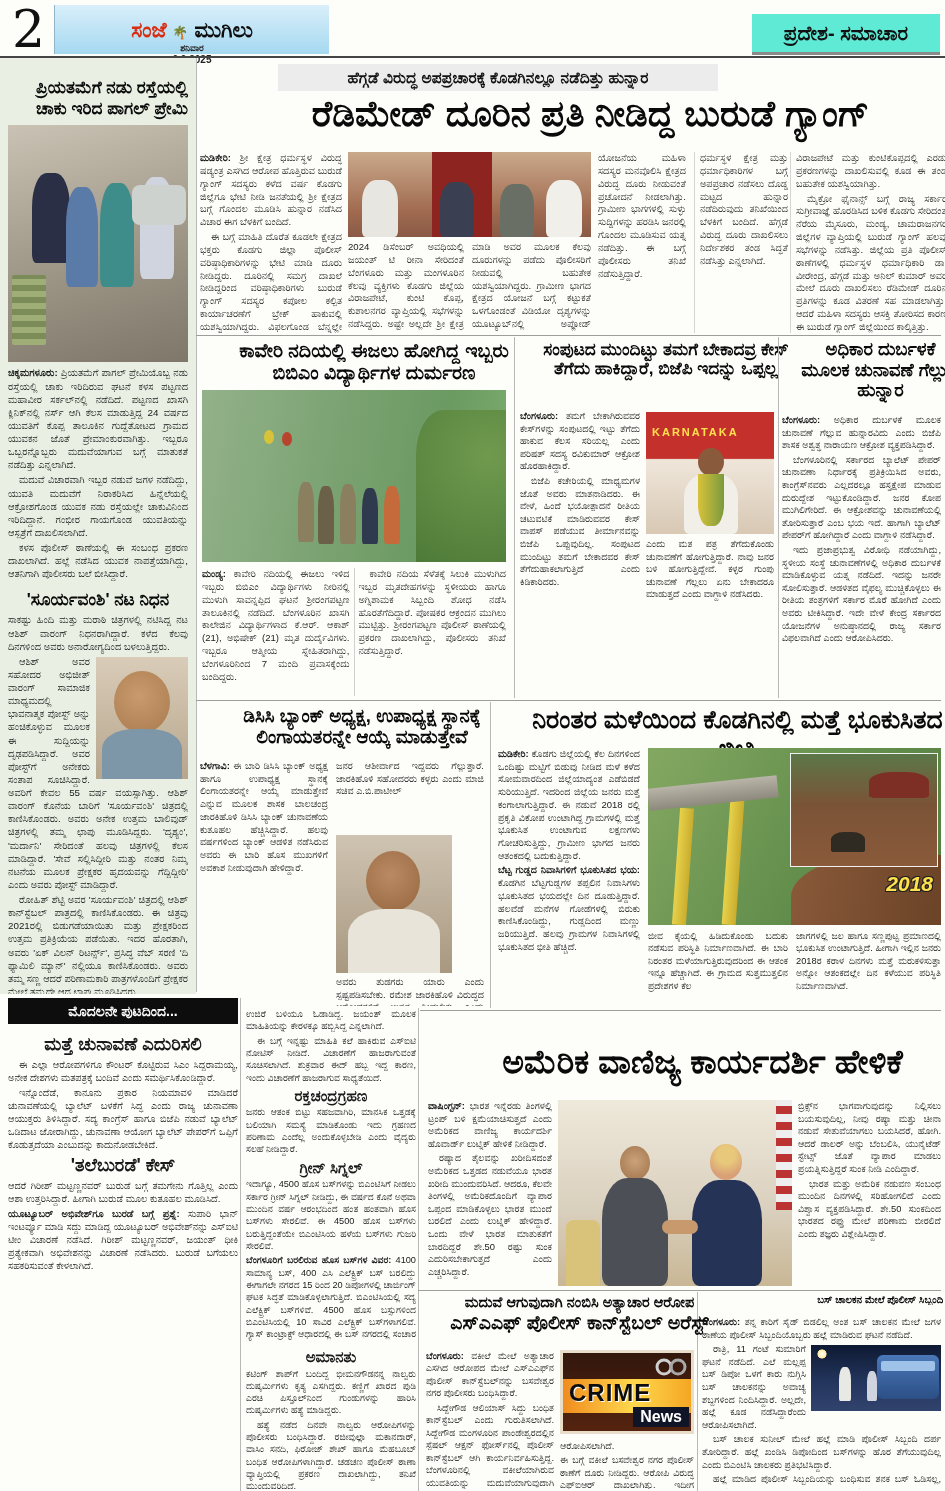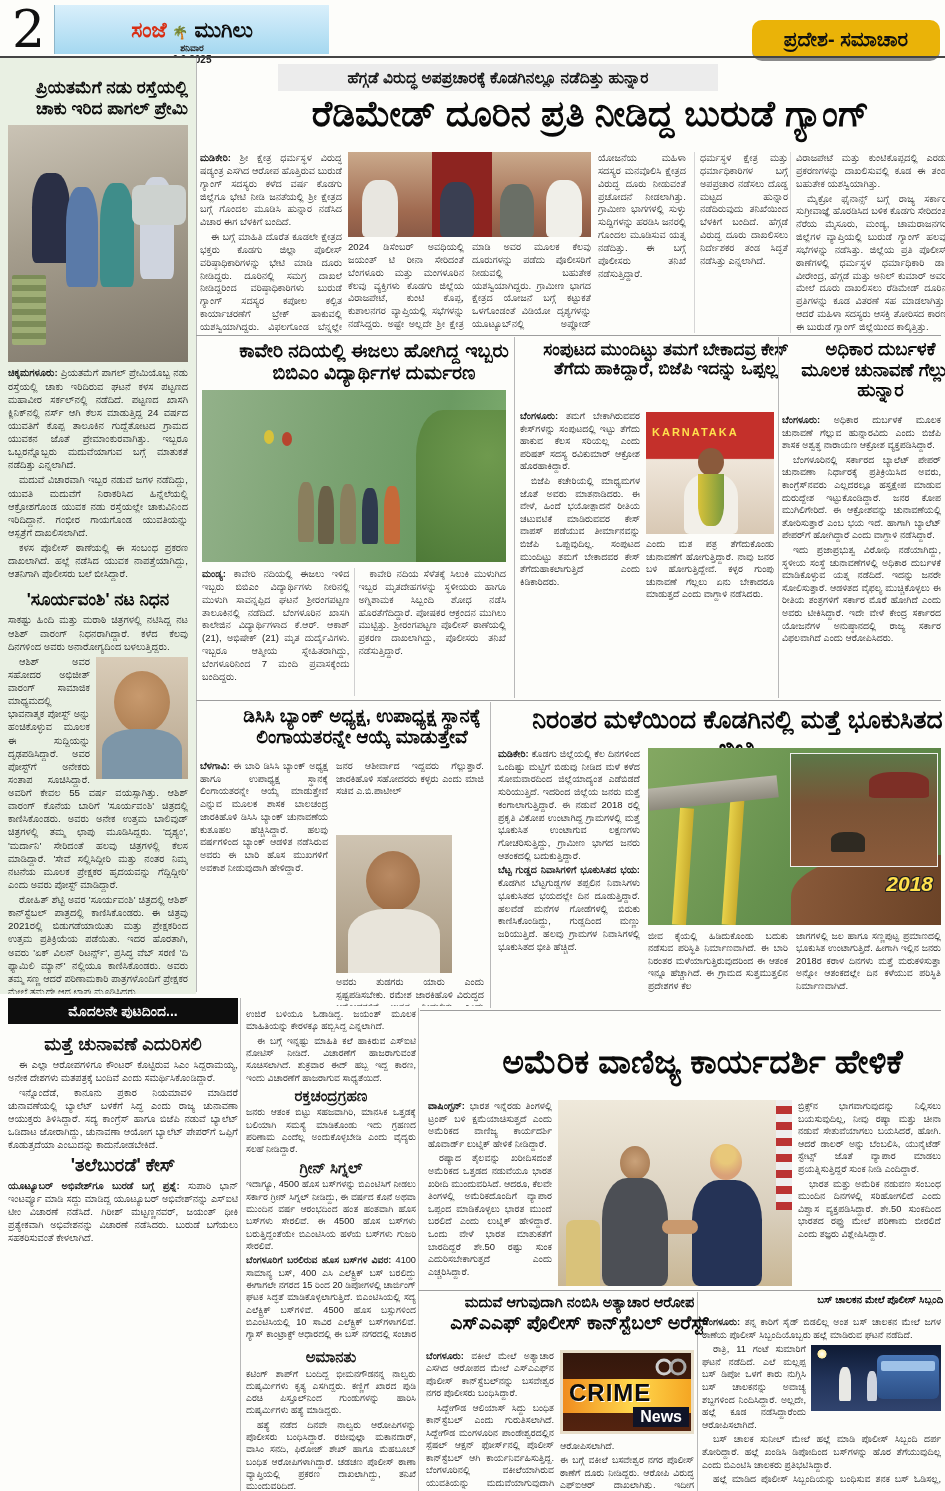--- a/index.html
+++ b/index.html
@@ -19,21 +19,21 @@
 
   
   #pgnum{left:12px;top:3px;font-family:"DejaVu Serif",serif;font-size:52px;line-height:1.0;color:#111;}
   #mast{left:54px;top:5px;width:274px;height:49px;background:linear-gradient(180deg,#d9effb 0%,#a5d8f0 100%);border-left:1px solid #8fb6c9;}
   #mast .l1{margin-top:13px;text-align:center;font-size:21px;font-weight:bold;line-height:1.1;}
   #mast .red{color:#d92d12;}
   #mast .blk{color:#0d0d0d;}
   #mast .palm{font-size:13px;}
   #mast .wd{text-align:center;font-size:9px;font-weight:bold;margin-top:2px;color:#222;}
   #mast .dt{text-align:center;font-size:10px;font-weight:bold;color:#222;}
-  #secbox{left:752px;top:20px;width:188px;height:38px;background:#eab308;border-bottom:3px solid #8a8a8a;text-align:center;font-size:20px;font-weight:bold;line-height:38px;color:#111;border-radius:10px;}
+  #secbox{left:752px;top:14px;width:188px;height:38px;background:#5eead4;border-bottom:3px solid #8a8a8a;text-align:center;font-size:20px;font-weight:bold;line-height:38px;color:#111;}
   #hline{top:56px;left:0;width:945px;height:2px;background:#454545;}
 
   
   #leftcol{left:0;top:58px;width:196px;height:936px;background:#e9f0e3;padding:20px 8px;box-sizing:border-box;overflow:hidden;}
   .knife-hl{font-size:17px;font-weight:bold;text-align:right;line-height:1.22;color:#0a0a0a;}
   .actor-hl{font-size:17px;font-weight:bold;text-align:center;margin:8px 0 3px;color:#0a0a0a;}
   #street-ph{width:180px;height:237px;margin:6px 0 4px;background:linear-gradient(165deg,#cac3b5 0%,#a59d8d 45%,#7e776a 100%);}
   .fig{position:absolute;border-radius:38% 38% 10% 10%;}
   .head{position:absolute;border-radius:50%;}
   #actor-ph{float:right;width:92px;height:122px;margin:2px 0 3px 6px;background:linear-gradient(180deg,#d9ccb8,#b7a68e);}
@@ -262,20 +262,21 @@
   <div class="abs body" id="land-cap2">
     <p class="noind"><span>ಜಾಗಗಳಲ್ಲಿ ಜಲ ಹಾಗೂ ಸಣ್ಣಪುಟ್ಟ ಪ್ರಮಾಣದಲ್ಲಿ ಭೂಕುಸಿತ ಉಂಟಾಗುತ್ತಿದೆ. ಹೀಗಾಗಿ ಇಲ್ಲಿನ ಜನರು 2018ರ ಕರಾಳ ದಿನಗಳು ಮತ್ತೆ ಮರುಕಳಿಸುತ್ತಾ ಅನ್ನೋ ಆತಂಕದಲ್ಲೇ ದಿನ ಕಳೆಯುವ ಪರಿಸ್ಥಿತಿ ನಿರ್ಮಾಣವಾಗಿದೆ.</span></p>
   </div>
 
   <div class="abs" id="fpbanner">ಮೊದಲನೇ ಪುಟದಿಂದ...</div>
   <div class="abs body" id="fpcolA">
     <div class="subhead">ಮತ್ತೆ ಚುನಾವಣೆ ಎದುರಿಸಲಿ</div>
     <p><span>ಈ ಎಲ್ಲಾ ಆರೋಪಗಳಿಗೂ ಕೌಂಟರ್ ಕೊಟ್ಟಿರುವ ಸಿಎಂ ಸಿದ್ದರಾಮಯ್ಯ, ಅನೇಕ ದೇಶಗಳು ಮತಪತ್ರಕ್ಕೆ ಬಂದಿವೆ ಎಂದು ಸಮರ್ಥಿಸಿಕೊಂಡಿದ್ದಾರೆ.</span></p>
     <p><span>ಇನ್ನೊಂದೆಡೆ, ಕಾನೂನು ಪ್ರಕಾರ ನಿಯಮಾವಳಿ ಮಾಡಿದರೆ ಚುನಾವಣೆಯಲ್ಲಿ ಬ್ಯಾಲೆಟ್ ಬಳಕೆಗೆ ಸಿದ್ಧ ಎಂದು ರಾಜ್ಯ ಚುನಾವಣಾ ಆಯುಕ್ತರು ತಿಳಿಸಿದ್ದಾರೆ. ಸದ್ಯ ಕಾಂಗ್ರೆಸ್ ಹಾಗೂ ಬಿಜೆಪಿ ನಡುವೆ ಬ್ಯಾಲೆಟ್ ಒಡಿದಾಟ ಜೋರಾಗಿದ್ದು, ಚುನಾವಣಾ ಆಯೋಗ ಬ್ಯಾಲೆಟ್ ಪೇಪರ್‌ಗೆ ಒಪ್ಪಿಗೆ ಕೊಡುತ್ತದೆಯಾ ಎಂಬುದನ್ನು ಕಾದುನೋಡಬೇಕಿದೆ.</span></p>
     <div class="subhead">'ತಲೆಬುರಡೆ' ಕೇಸ್</div>
+    <p class="noind"><span>ಆದರೆ ಗಿರೀಶ್ ಮಟ್ಟಣ್ಣನವರ್ ಬುರುಡೆ ಬಗ್ಗೆ ತಮಗೇನು ಗೊತ್ತಿಲ್ಲ ಎಂದು ಆಶಾ ಉತ್ತರಿಸಿದ್ದಾರೆ. ಹೀಗಾಗಿ ಬುರುಡೆ ಮೂಲ ಕುತೂಹಲ ಮೂಡಿಸಿದೆ.</span></p>
     <p class="noind"><b class="dl">ಯೂಟ್ಯೂಬರ್ ಅಭಿವೇಶ್‌ಗೂ ಬುರಡೆ ಬಗ್ಗೆ ಪ್ರಶ್ನೆ:</b> <span>ಸುಪಾರಿ ಭಾನ್ ಇಂಟರ್ವ್ಯೂ ಮಾಡಿ ಸದ್ದು ಮಾಡಿದ್ದ ಯೂಟ್ಯೂಬರ್ ಅಭಿವೇಶ್‌ನನ್ನು ಎಸ್‌ಐಟಿ ಟೀಂ ವಿಚಾರಣೆ ನಡೆಸಿದೆ. ಗಿರೀಶ್ ಮಟ್ಟಣ್ಣನವರ್, ಜಯಂತ್ ಧೀಕಿ ಪ್ರತ್ಯೇಕವಾಗಿ ಅಭಿವೇಶನನ್ನು ವಿಚಾರಣೆ ನಡೆಸಿದರು. ಬುರುಡೆ ಬಗೆಯಲು ಸಹಕರಿಸುವಂತೆ ಕೇಳಲಾಗಿದೆ.</span></p>
   </div>
   <div class="abs body" id="fpcolB">
     <p class="noind"><span>ಉಜಿರೆ ಬಳಿಯೂ ಓಡಾಡಿದ್ದ. ಜಯಂತ್ ಮೂಲಕ ಮಾಹಿತಿಯನ್ನು ಕೇರಳಕ್ಕೂ ಹಬ್ಬಿಸಿದ್ದ ಎನ್ನಲಾಗಿದೆ.</span></p>
     <p><span>ಈ ಬಗ್ಗೆ ಇನ್ನಷ್ಟು ಮಾಹಿತಿ ಕಲೆ ಹಾಕಿರುವ ಎಸ್‌ಐಟಿ ನೋಟಿಸ್ ನೀಡಿದೆ. ವಿಚಾರಣೆಗೆ ಹಾಜರಾಗುವಂತೆ ಸೂಚಿಸಲಾಗಿದೆ. ಶುಕ್ರವಾರ ಈದ್ ಹಬ್ಬ ಇದ್ದ ಕಾರಣ, ಇಂದು ವಿಚಾರಣೆಗೆ ಹಾಜರಾಗುವ ಸಾಧ್ಯತೆಯಿದೆ.</span></p>
     <div class="subhead2">ರಕ್ತಚಂದ್ರಗ್ರಹಣ</div>
     <p class="noind"><span>ಜನರು ಆತಂಕ ಬಿಟ್ಟು ಸಹಜವಾಗಿರಿ, ಮಾನಸಿಕ ಒತ್ತಡಕ್ಕೆ ಬಲಿಯಾಗಿ ಸಮಸ್ಯೆ ಮಾಡಿಕೊಂಡು ಇದು ಗ್ರಹಣದ ಪರಿಣಾಮ ಎಂದೆಲ್ಲ ಅಂದುಕೊಳ್ಳಬೇಡಿ ಎಂದು ವೈದ್ಯರು ಸಲಹೆ ನೀಡಿದ್ದಾರೆ.</span></p>
     <div class="subhead2">ಗ್ರೀನ್ ಸಿಗ್ನಲ್</div>
     <p class="noind"><span>ಇದಾಗ್ಯೂ, 4500 ಹೊಸ ಬಸ್‌ಗಳನ್ನು ಬಿಎಂಟಿಸಿಗೆ ನೀಡಲು ಸರ್ಕಾರ ಗ್ರೀನ್ ಸಿಗ್ನಲ್ ನೀಡಿದ್ದು, ಈ ವರ್ಷದ ಕೊನೆ ಅಥವಾ ಮುಂದಿನ ವರ್ಷ ಆರಂಭದಿಂದ ಹಂತ ಹಂತವಾಗಿ ಹೊಸ ಬಸ್‌ಗಳು ಸೇರಲಿವೆ. ಈ 4500 ಹೊಸ ಬಸ್‌ಗಳು ಬರುತ್ತಿದ್ದಂತೆಯೇ ಬಿಎಂಟಿಸಿಯ ಹಳೆಯ ಬಸ್‌ಗಳು ಗುಜರಿ ಸೇರಲಿವೆ.</span></p>
     <p class="noind"><b class="dl">ಬೆಂಗಳೂರಿಗೆ ಬರಲಿರುವ ಹೊಸ ಬಸ್‌ಗಳ ವಿವರ:</b> <span>4100 ಸಾಮಾನ್ಯ ಬಸ್, 400 ಎಸಿ ಎಲೆಕ್ಟ್ರಿಕ್ ಬಸ್ ಬರಲಿದ್ದು ಈಗಾಗಲೇ ನಗರದ 15 ರಿಂದ 20 ಡಿಪೋಗಳಲ್ಲಿ ಚಾರ್ಜಿಂಗ್ ಘಟಕ ಸಿದ್ಧತೆ ಮಾಡಿಕೊಳ್ಳಲಾಗುತ್ತಿದೆ. ಬಿಎಂಟಿಸಿಯಲ್ಲಿ ಸದ್ಯ ಎಲೆಕ್ಟ್ರಿಕ್ ಬಸ್‌ಗಳಿವೆ. 4500 ಹೊಸ ಬಸ್ಸುಗಳಿಂದ ಬಿಎಂಟಿಸಿಯಲ್ಲಿ 10 ಸಾವಿರ ಎಲೆಕ್ಟ್ರಿಕ್ ಬಸ್‌ಗಳಾಗಲಿವೆ. ಗ್ಯಾಸ್ ಕಾಂಟ್ರಾಕ್ಟ್ ಆಧಾರದಲ್ಲಿ ಈ ಬಸ್ ನಗರದಲ್ಲಿ ಸಂಚಾರ ಮಾಡಲಿದೆ. ಡ್ರೈವರ್ ಗುತ್ತಿಗೆದಾರರದ್ದಾದರೆ, ಕಂಡಕ್ಟರ್ ಬಿಎಂಟಿಸಿಯಿಂದ ಇರುತ್ತಾರೆ.</span></p>

